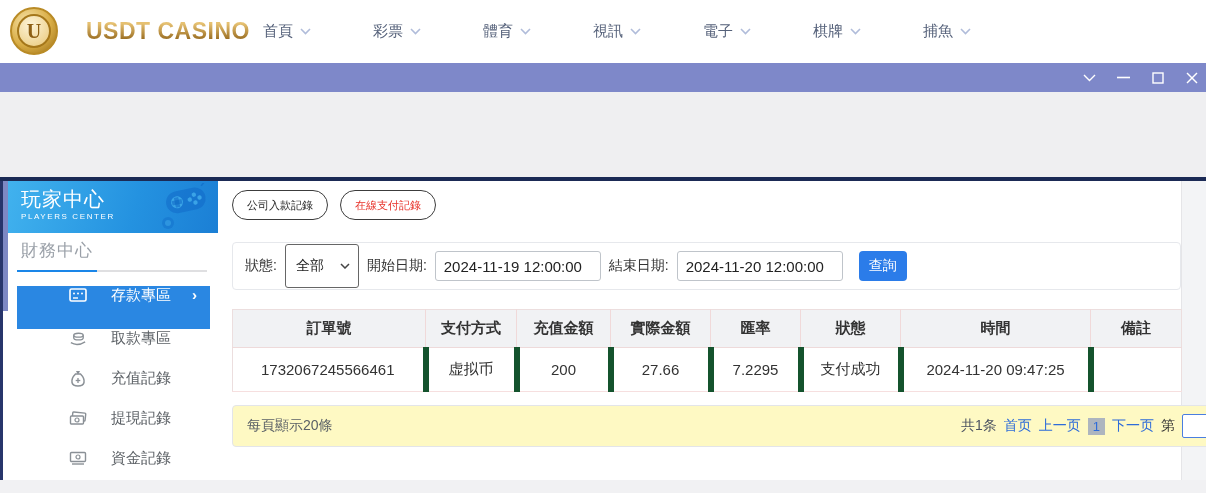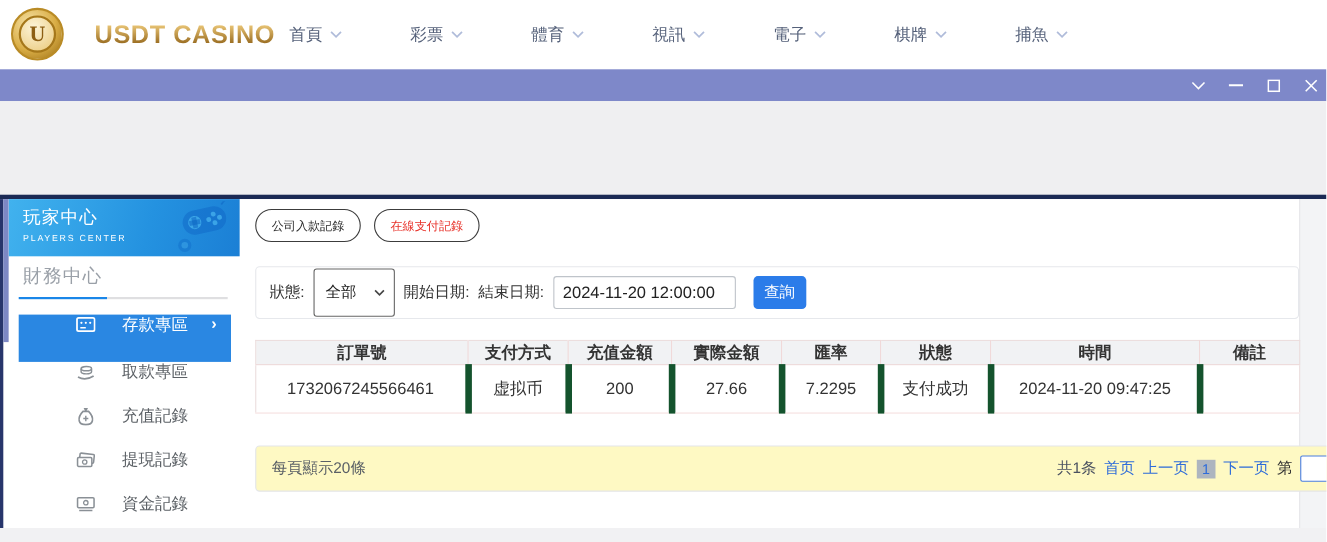--- a/index.html
+++ b/index.html
@@ -37,21 +37,21 @@
   .dark-line { position:absolute; left:0; top:177px; width:1206px; height:4px; background:#1b2a55; }
   .left-edge { position:absolute; left:0; top:181px; width:3px; height:299px; background:#27356b; }
   .left-edge2 { position:absolute; left:3px; top:181px; width:5px; height:130px; background:#7d88c4; }
   .right-strip { position:absolute; left:1181px; top:181px; width:25px; height:299px; background:#f3f4f6; border-left:1px solid #e5e5e8; }
   .bottom-strip { position:absolute; left:0; top:480px; width:1206px; height:13px; background:#f1f1f3; }
 
   
   .sidebar { position:absolute; left:8px; top:181px; width:210px; height:299px; background:#fff; }
   .sb-banner { position:relative; width:210px; height:52px; overflow:hidden;
     background:linear-gradient(105deg,#41b2ee 0%,#2492e0 60%,#1b7fd5 100%); color:#fff; padding:6px 0 0 13px; }
-  .sb-title { font-size:16px; line-height:24px; letter-spacing:1px; }
+  .sb-title { font-size:20px; line-height:24px; letter-spacing:1px; }
   .sb-sub { font-size:8px; letter-spacing:1.6px; margin-top:1px; }
   .sb-pad { position:absolute; right:4px; top:2px; opacity:.85; }
   .sb-section { position:absolute; left:13px; top:58px; font-size:17px; color:#9aa0a8; letter-spacing:1px; }
   .sb-divider { position:absolute; left:9px; top:89px; width:190px; height:2px;
     background:linear-gradient(to right,#1a86e8 0,#1a86e8 80px,#dfdfe1 80px,#dfdfe1 100%); }
   .sb-item { position:absolute; left:9px; width:193px; height:36px; display:flex; align-items:flex-start; cursor:pointer; color:#5c6166; font-size:15px;padding-left:34px; }
   .sb-item .sb-ico { width:18px; height:18px; margin:0 24px 0 18px; display:flex; align-items:center; justify-content:center; }
   .sb-item.active { height:43px; background:#2a87e2; color:#fff; }
   .sb-item .chev { margin-left:auto; margin-right:13px; font-size:15px; font-weight:bold; }
 
@@ -67,21 +67,21 @@
   .f-label { font-size:14px; color:#333; }
   .f-select { width:74px; height:44px; border:1px solid #666; border-radius:3px; display:flex; align-items:center;
     padding:0 8px 0 10px; font-size:14px; color:#222; cursor:pointer; background:#fff; justify-content:space-between; }
   .f-input { width:166px; height:30px; border:1px solid #bfc4ca; border-radius:3px; font-size:15px; color:#222;
     padding:0 8px; font-family:inherit; background:#fff; }
   .f-btn { width:48px; height:30px; margin-left:8px; background:#2b7ce9; border:none; border-radius:4px; color:#fff;
     font-size:14px; cursor:pointer; font-family:inherit; }
 
   table.grid { position:absolute; left:14px; top:128px; width:949px; border-collapse:collapse; table-layout:fixed;
     border:1px solid #ecdede; }
-  table.grid th { height:22px; background:#f1f2f4; font-size:15px; font-weight:bold; color:#333;
+  table.grid th { height:38px; background:#f1f2f4; font-size:15px; font-weight:bold; color:#333;
     border-right:1px solid #f0d9d9; border-bottom:1px solid #eedada; text-align:center; }
   table.grid td { height:44px; background:#fff; font-size:15px; color:#333; text-align:center;
     border-right:6px solid #14532d; border-bottom:1px solid #f6dfdf; }
   table.grid th:last-child, table.grid td:last-child { border-right:none; }
 
   .pager { position:absolute; left:14px; top:224px; width:1055px; height:42px; border:1px solid #e3e5e9; border-radius:4px;
     display:flex; align-items:center; padding:0 14px; background:#fef9c3; font-size:14px; }
   .pager-left { color:#5a6066; }
   .pager-right { margin-left:auto; display:flex; align-items:center; gap:7px; }
   .pg-total { color:#4a5160; }
@@ -274,20 +274,21 @@
 
     <div class="filterbar">
       <span class="f-label">狀態:</span>
       <div class="f-select">
         <span>全部</span>
         <svg width="10" height="6" viewBox="0 0 10 6">
             <polyline points="1,1 5,5 9,1" fill="none" stroke="#444" stroke-width="1.5"></polyline>
           </svg>
       </div>
       <span class="f-label">開始日期:</span>
+      <input class="f-input" value="2024-11-19 12:00:00" style="">
       <span class="f-label">結束日期:</span>
       <input class="f-input" value="2024-11-20 12:00:00" style="">
       <button class="f-btn">查詢</button>
     </div>
 
     <table class="grid">
       <colgroup>
         <col style="width:193px">
           <col style="width:91px">
           <col style="width:94px">

